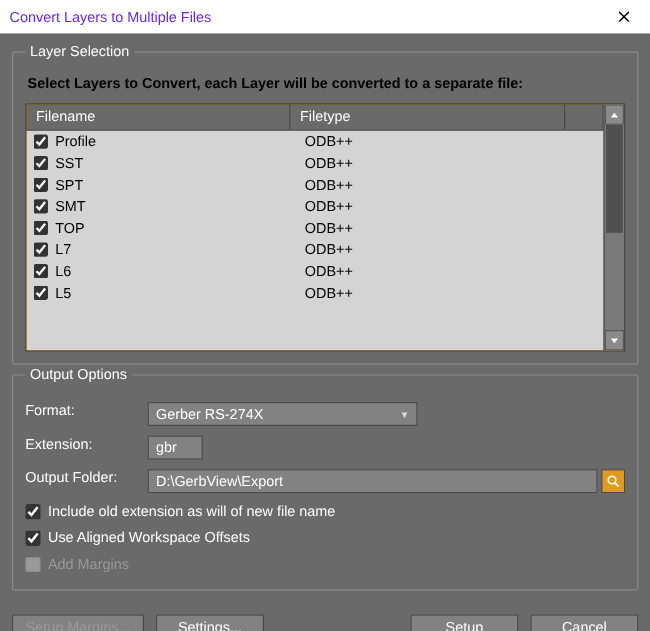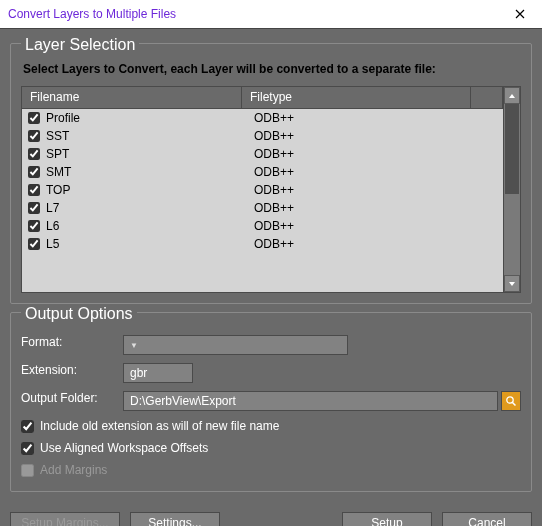--- a/index.html
+++ b/index.html
@@ -6,21 +6,21 @@
 body { background: #6a6a6a; width: 542px; height: 526px; overflow: hidden; }
 
 .titlebar { background: #fff; height: 29px; display: flex; align-items: center; padding: 0 0 0 8px; border-bottom: 1px solid #444; }
 .titlebar .title { flex: 1; color: #6d28d9; font-size: 12px; }
 .titlebar .close { width: 44px; height: 29px; display: flex; align-items: center; justify-content: center; cursor: pointer; }
 .titlebar .close svg { width: 10px; height: 10px; }
 
 .content { padding: 6px 10px 10px 10px; color: #fff; }
 
 .group { border: 1px solid #8a8a8a; border-radius: 2px; position: relative; margin-top: 8px; padding: 14px 10px 10px 10px; }
-.group .legend { position: absolute; top: -8px; left: 10px; background: #6a6a6a; padding: 0 4px; color: #fff; font-size: 16px; }
+.group .legend { position: absolute; top: -8px; left: 10px; background: #6a6a6a; padding: 0 4px; color: #fff; font-size: 12px; }
 
 .instr { margin: 4px 0 10px 2px; color: #000000; font-weight: bold; }
 
 .table-wrap { display: flex; border: 1px solid #4a4a4a; background: #a16207; height: 207px; }
 .table-main { flex: 1; display: flex; flex-direction: column; overflow: hidden; }
 .thead { display: flex; background: #6a6a6a; color: #fff; border-bottom: 1px solid #4a4a4a; height: 22px; }
 .th { padding: 3px 8px; border-right: 1px solid #4a4a4a; }
 .th.fn { width: 220px; }
 .th.ft { flex: 1; }
 .th.sp { width: 32px; }
@@ -34,21 +34,21 @@
 .scroll .btn { height: 17px; background: #8a8a8a; display: flex; align-items: center; justify-content: center; border: 1px solid #5a5a5a; }
 .scroll .track { flex: 1; background: #7a7a7a; position: relative; }
 .scroll .thumb { position: absolute; left: 1px; right: 1px; top: 0; height: 90px; background: #505050; }
 .scroll svg { width: 8px; height: 8px; fill: #fff; }
 
 .formrow { display: flex; align-items: flex-start; margin: 8px 0; }
 .formrow .lbl { width: 102px; color: #fff; }
 .select { flex: 0 0 225px; background: #828282; border: 1px solid #4a4a4a; color: #fff; height: 20px; display: flex; align-items: center; padding: 0 6px; justify-content: space-between; }
 .select .tri { font-size: 8px; color: #ddd; }
 .txt { background: #828282; border: 1px solid #4a4a4a; color: #fff; height: 20px; padding: 0 6px; display: flex; align-items: center; }
-.txt.sm { width: 70px; }
+.txt.sm { width: 46px; }
 .txt.lg { flex: 1; }
 .browse { width: 20px; height: 20px; background: #e09a1d; border: 1px solid #4a4a4a; margin-left: 3px; display: flex; align-items: center; justify-content: center; color: #fff; font-size: 10px; cursor: pointer; }
 
 .chkrow { display: flex; align-items: center; margin: 8px 0 4px 0; }
 .chkrow input { width: 13px; height: 13px; margin-right: 6px; accent-color: #333; }
 .chkrow.disabled { color: #9a9a9a; }
 .chkrow.disabled input { opacity: 0.5; }
 
 .btnbar { display: flex; gap: 10px; padding: 10px 10px 0 10px; text-align: right; }
 .btnbar .spacer { flex: 1; }
@@ -140,20 +140,21 @@
       </div>
     </div>
   </div>
 
   <div class="group">
     <div class="legend">Output Options</div>
 
     <div class="formrow">
       <div class="lbl">Format:</div>
       <div class="select">
+        <span>Gerber RS-274X</span>
         <span class="tri">▼</span>
       </div>
     </div>
 
     <div class="formrow">
       <div class="lbl">Extension:</div>
       <div class="txt sm">
           <span>gbr</span>
         </div>
     </div>

